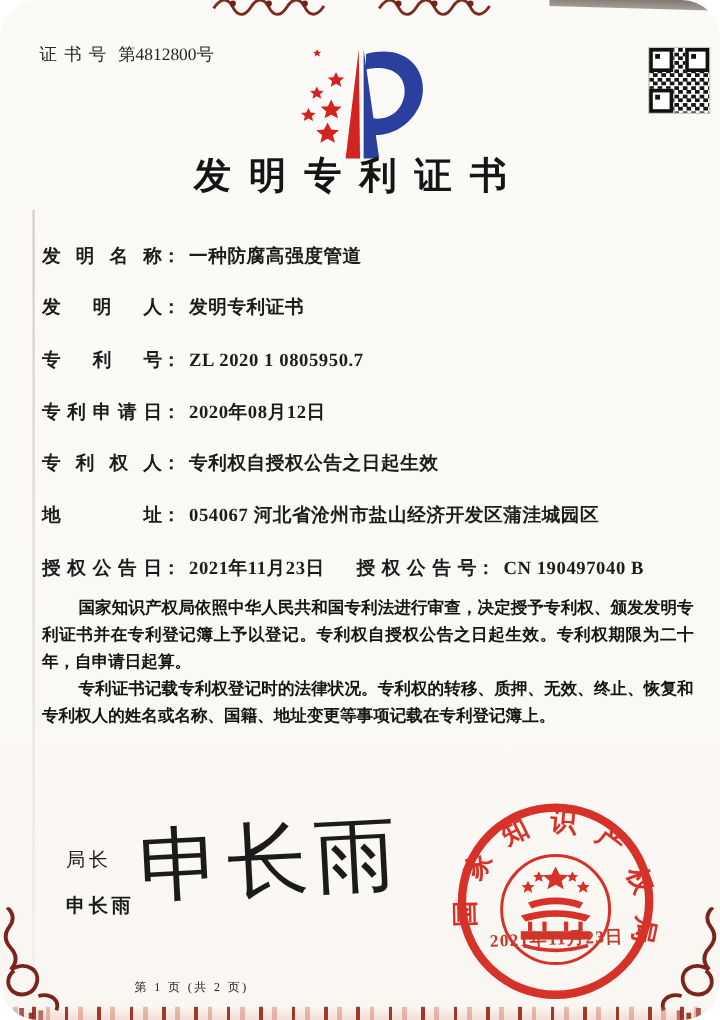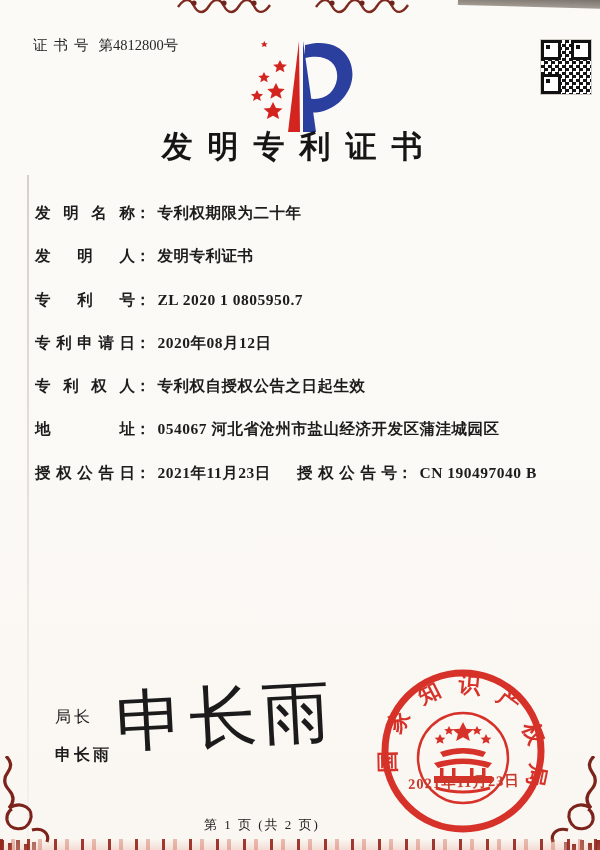--- a/index.html
+++ b/index.html
@@ -1,19 +1,19 @@
 <!DOCTYPE html>
 <html><head>
 <meta charset="utf-8">
 <style>
   html,body{margin:0;padding:0;}
   .page{
     position:relative; width:600px; height:850px; overflow:hidden;
     background:linear-gradient(180deg,#fcfaf7 0%,#fbf9f5 60%,#faf7f2 100%);
-    font-family:"Liberation Serif","DejaVu Serif",serif; color:#1c1c1c;
+    font-family:"Liberation Serif","DejaVu Serif",serif; color:#1c1c1c;border-radius:32px;
   }
   
   .orn-top{position:absolute; left:176px; top:-2px; width:256px; height:16px;}
   .photo-edge{position:absolute; right:-8px; top:-4px; width:150px; height:11px;
     background:linear-gradient(180deg,#6f6a64,#a39c94); transform:rotate(1.6deg);}
   .crease{position:absolute; left:27px; top:175px; bottom:0; width:2px;
     background:linear-gradient(rgba(120,100,90,.28),rgba(120,100,90,.04));}
   .orn-bl{position:absolute; left:-4px; bottom:-2px;}
   .orn-br{position:absolute; right:-4px; bottom:-2px; transform:scaleX(-1);}
   .bottom-bars{position:absolute; left:0; right:0; bottom:0; height:11px;
@@ -53,22 +53,22 @@
   .pname{position:absolute; left:55px; top:745px; font-size:16px; font-weight:700; letter-spacing:3px;}
   .autograph{position:absolute; left:116px; top:672px; font-size:68px; font-weight:400;
     letter-spacing:5px; color:#1b1b1b; transform:rotate(-3deg);
     font-family:"DejaVu Sans","Liberation Sans",sans-serif;}
   
   .seal{position:absolute; left:376px; top:664px; opacity:.95;}
   .seal-date{position:absolute; left:384px; top:773px; width:160px; text-align:center;
     color:#c53a2b; font-size:14.5px; font-weight:700; letter-spacing:1px;
     transform:rotate(-2deg); z-index:5;}
   
-  .footer{position:absolute; left:112px; top:816px; width:300px; text-align:center;
-    font-size:13px; letter-spacing:2px; color:#222;}
+  .footer{position:absolute; left:112px; top:816px; width:300px; 
+    font-size:10px; letter-spacing:2px; color:#222;}
 </style>
 </head>
 <body>
 
 <div class="page">
 
   <svg class="orn-top" width="256" height="16" viewBox="0 0 256 16">
     <g stroke="#7d2a20" stroke-width="2.4" fill="none">
       <path d="M2,9 c6,-9 12,-9 16,-1 c4,8 10,8 15,0 c5,-8 11,-8 15,0 c4,8 10,8 15,0 c5,-8 11,-8 15,0 c4,8 10,8 16,-1"></path>
       <path d="M140,9 c6,-9 12,-9 16,-1 c4,8 10,8 15,0 c5,-8 11,-8 15,0 c4,8 10,8 15,0 c5,-8 11,-8 15,0 c4,8 10,8 16,-1"></path>
@@ -111,21 +111,21 @@
 
   <div class="title">发明专利证书</div>
 
   <div class="fields">
     <div class="frow">
       <span class="lbl justify-chars">
           <span>发</span>
           <span>明</span>
           <span>名</span>
           <span>称</span>
-        </span><span class="colon">：</span><span class="val">专利权期限为二十年</span>
+        </span><span class="colon">：</span><span class="val">一种防腐高强度管道</span>
     </div>
     <div class="frow">
       <span class="lbl justify-chars">
           <span>发</span>
           <span>明</span>
           <span>人</span>
         </span><span class="colon">：</span><span class="val">发明专利证书</span>
     </div>
     <div class="frow">
       <span class="lbl justify-chars">
@@ -170,20 +170,24 @@
             <span>授</span>
             <span>权</span>
             <span>公</span>
             <span>告</span>
             <span>号</span>
           </span><span class="colon">：</span><span class="val">CN 190497040 B</span>
       </span>
     </div>
   </div>
 
+  <div class="bodytext">
+    <p>国家知识产权局依照中华人民共和国专利法进行审查，决定授予专利权、颁发发明专利证书并在专利登记簿上予以登记。专利权自授权公告之日起生效。专利权期限为二十年，自申请日起算。</p>
+    <p>专利证书记载专利权登记时的法律状况。专利权的转移、质押、无效、终止、恢复和专利权人的姓名或名称、国籍、地址变更等事项记载在专利登记簿上。</p>
+  </div>
 
   <div class="post">局长</div>
   <div class="pname">申长雨</div>
   <div class="autograph">申长雨</div>
 
   <svg class="seal" width="175" height="175" viewBox="0 0 175 175">
     <circle cx="87" cy="87" r="78" fill="none" stroke="#d5281f" stroke-width="7"></circle>
     <defs>
         <path id="arcT" d="M22,116 A68,68 0 1 1 152,116"></path>
       </defs>

